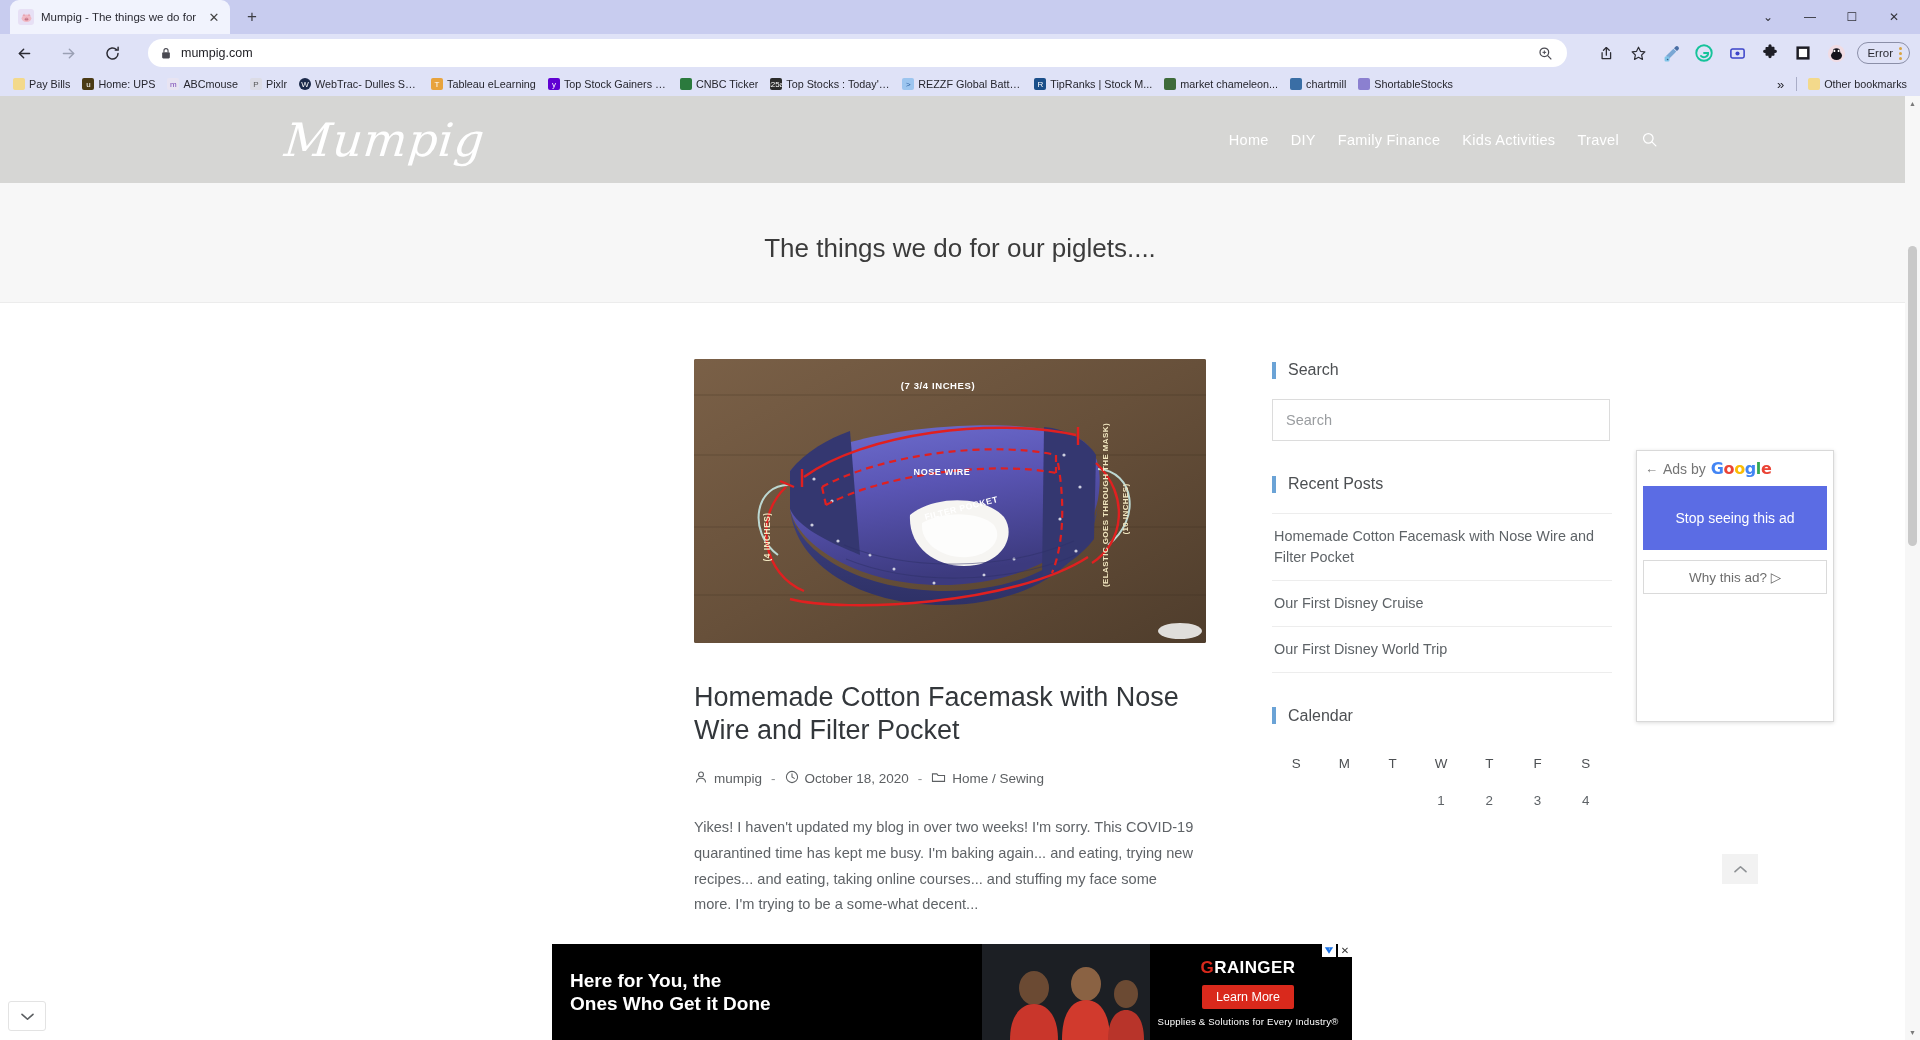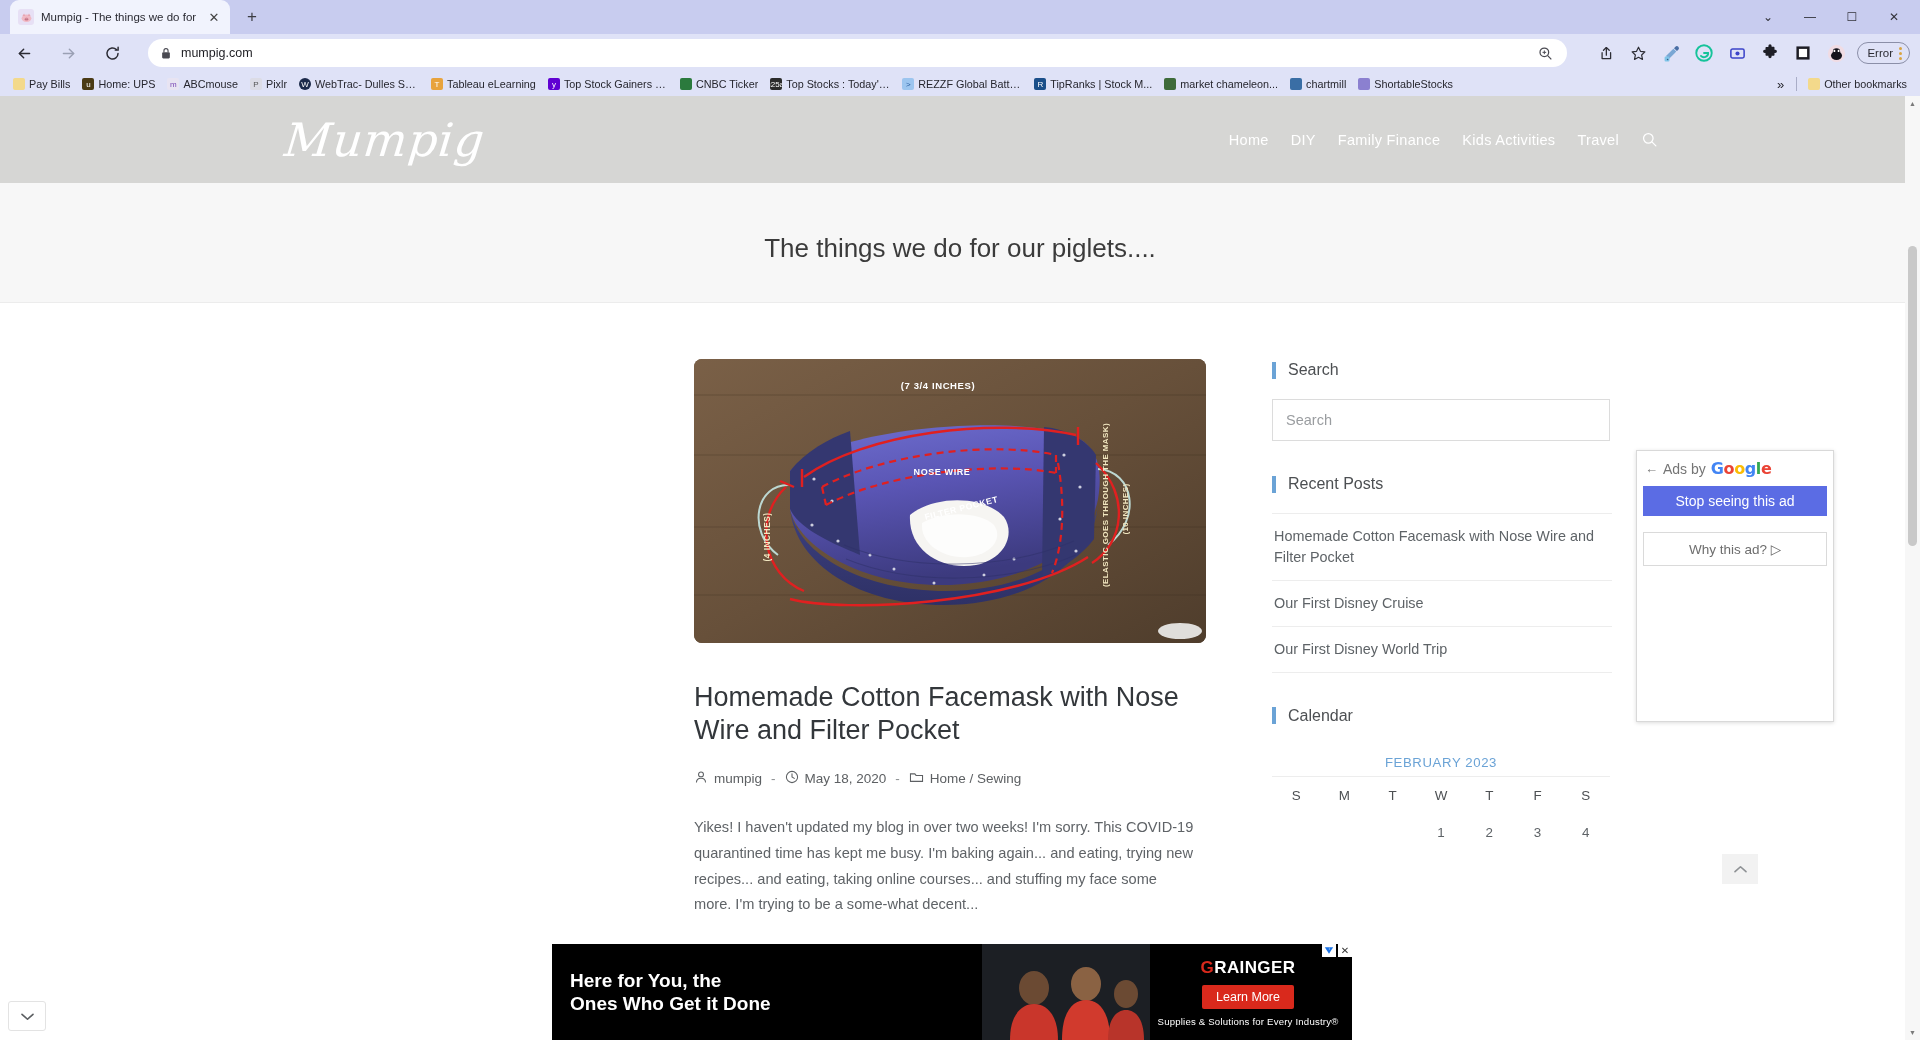--- a/index.html
+++ b/index.html
@@ -211,21 +211,21 @@
     display: flex;
     padding-top: 56px;
     padding-left: 694px;
     gap: 66px;
     position: relative;
   }
 
   .article { width: 512px; }
   .post-image {
     width: 512px; height: 284px;
-    border-radius: 8px;
+    border-radius: 2px;
     position: relative;
     overflow: hidden;
     background: linear-gradient(160deg, #6e5741 0%, #5d4833 45%, #4b3a2a 100%);
   }
   .mask-photo { position: absolute; inset: 0; }
   .post-title {
     margin-top: 38px;
     font-size: 27px;
     line-height: 1.24;
     color: #33373b;
@@ -317,26 +317,26 @@
   .ad-back { color: #757575; font-size: 13px; cursor: pointer; line-height: 1; }
   .ads-by { font-size: 14px; color: #757575; }
   .google-wm {
     font-family: "DejaVu Sans", sans-serif;
     font-size: 16px;
     font-weight: bold;
     letter-spacing: -0.4px;
   }
   .g-b { color: #4285F4; } .g-r { color: #EA4335; } .g-y { color: #FBBC05; } .g-g { color: #34A853; }
   .stop-ad {
-    margin: 4px 6px 16px 6px;
+    margin: 4px 6px 10px 6px;
     background: #5b6ce4;
     color: #fff;
     font-size: 14px;
     text-align: center;
-    padding: 7px 0;
+    padding: 24px 0;
     cursor: pointer;
   }
   .why-ad {
     margin: 6px 6px 0 6px;
     border: 1px solid #dadada;
     color: #6d6d6d;
     font-size: 13.5px;
     text-align: center;
     padding: 8px 0;
     cursor: pointer;
@@ -771,21 +771,21 @@
             <span>mumpig</span>
           </span>
           <span class="dash">-</span>
           <span class="mi">
             <span>
               <svg width="14" height="14" viewBox="0 0 16 16" fill="none" stroke="#5d6063" stroke-width="1.2">
                 <circle cx="8" cy="8" r="6.4"></circle>
                   <path d="M8 4.2V8l2.6 1.6" stroke-linecap="round"></path>
               </svg>
             </span>
-            <span>May 18, 2020</span>
+            <span>October 18, 2020</span>
           </span>
           <span class="dash">-</span>
           <span class="mi">
             <span>
               <svg width="15" height="14" viewBox="0 0 17 16" fill="none" stroke="#5d6063" stroke-width="1.2">
                 <path d="M1.6 13V4.4h5l1.4 1.8h7.4V13z"></path>
               </svg>
             </span>
             <span>Home / Sewing</span>
           </span>
@@ -815,21 +815,20 @@
             <div class="recent-item">Our First Disney World Trip</div>
           </div>
         </div>
 
         <div class="widget">
           <div class="widget-title">
             <span class="accent-bar"></span>
             <span>Calendar</span>
           </div>
           <div class="cal-grid">
-            <div class="cal-title">FEBRUARY 2023</div>
             <div class="cal-row cal-head">
               <div class="cal-cell">S</div>
               <div class="cal-cell">M</div>
               <div class="cal-cell">T</div>
               <div class="cal-cell">W</div>
               <div class="cal-cell">T</div>
               <div class="cal-cell">F</div>
               <div class="cal-cell">S</div>
             </div>
             <div class="cal-row">

